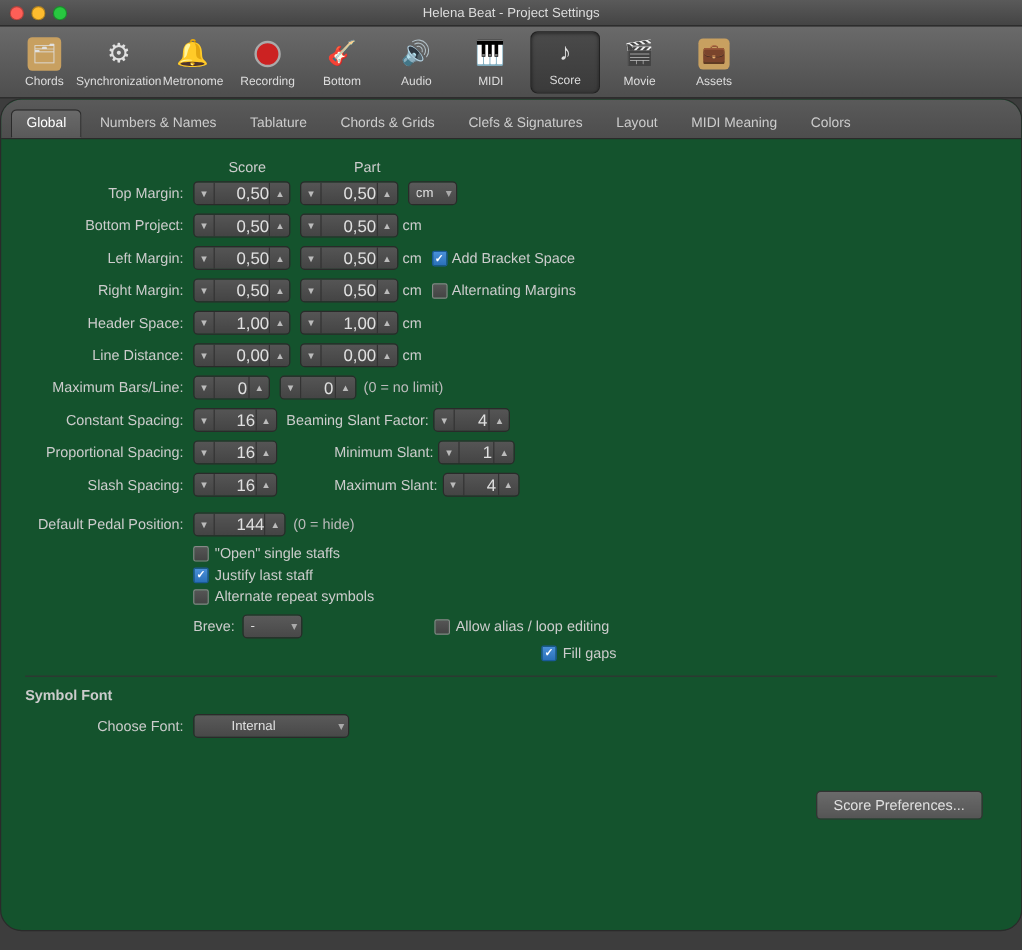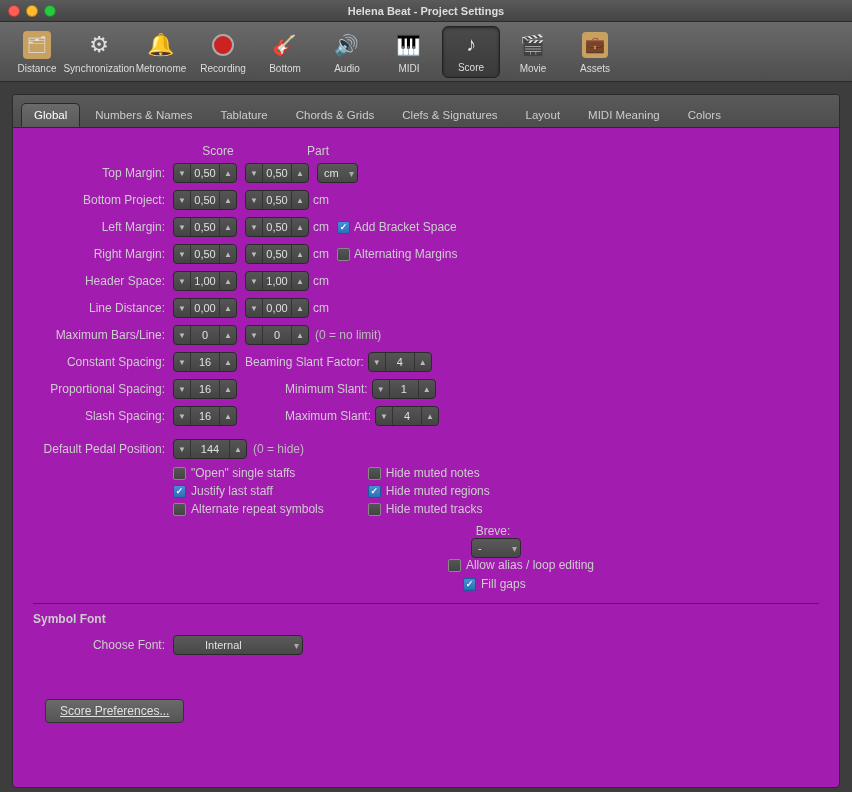--- a/index.html
+++ b/index.html
@@ -33,21 +33,21 @@
       width: 12px; height: 12px;
       border-radius: 50%;
       border: 1px solid rgba(0,0,0,0.3);
     }
     .tb-close { background: #ff5f57; }
     .tb-min { background: #febc2e; }
     .tb-max { background: #28c840; }
     .title-bar-text {
       font-size: 11px;
       color: #ddd;
-      font-weight: 700;
+      font-weight: 400;
     }
 
     
     .toolbar {
       background: linear-gradient(to bottom, #6a6a6a, #4e4e4e);
       height: 60px;
       display: flex;
       align-items: center;
       padding: 0 8px;
       gap: 4px;
@@ -104,23 +104,23 @@
     .icon-assets {
       width: 26px; height: 26px;
       background: #c8a060;
       border-radius: 4px;
       display: flex; align-items: center; justify-content: center;
       font-size: 16px;
     }
 
     
     .main-content {
-      background: #a21caf;
-      margin: 12px;
-      border-radius: 4px;
+      background: #14532d;
+      margin: 0;
+      border-radius: 18px;
       border: 1px solid #2a2a2a;
       height: calc(792px - 22px - 60px - 16px);
       overflow: hidden;
     }
 
     
     .tabs {
       display: flex;
       background: linear-gradient(to bottom, #5a5a5a, #4d4d4d);
       padding: 8px 8px 0;
@@ -195,26 +195,26 @@
       display: flex;
       align-items: center;
       justify-content: center;
       cursor: pointer;
       color: #bbb;
       font-size: 8px;
     }
     .spinner-val {
       min-width: 30px;
       text-align: center;
-      font-size: 11px;
+      font-size: 14px;
       color: #e0e0e0;
       border-left: 1px solid #333;
       border-right: 1px solid #333;
       height: 100%;
-      display: flex; align-items: center; justify-content: center;
+      display: flex; align-items: center; justify-content: center; padding-left: 18px;
     }
     .spinner-wide .spinner-val { min-width: 40px; }
 
     
     .select-box {
       background: linear-gradient(to bottom, #5a5a5a, #484848);
       border: 1px solid #2a2a2a;
       border-radius: 4px;
       color: #e0e0e0;
       font-size: 11px;
@@ -273,22 +273,22 @@
     .section-label {
       font-size: 12px;
       font-weight: bold;
       color: #ccc;
       margin-bottom: 8px;
     }
 
     
     .bottom-bar {
       display: flex;
+      justify-content: flex-end;
       padding: 8px 12px;
-      text-decoration: underline;
     }
     .pref-button {
       background: linear-gradient(to bottom, #6a6a6a, #555);
       border: 1px solid #333;
       border-radius: 4px;
       color: #e0e0e0;
       font-size: 12px;
       padding: 4px 14px;
       cursor: pointer;
     }
@@ -308,41 +308,40 @@
       gap: 24px;
       margin-left: 140px;
       margin-top: 6px;
     }
 
     .breve-row {
       display: flex;
       align-items: center;
       margin-bottom: 5px;
       margin-top: 4px;
-      flex-direction: column;
     }
   </style>
 </head>
 <body>
 
 <div class="title-bar">
   <div class="title-bar-buttons">
     <div class="tb-btn tb-close"></div>
     <div class="tb-btn tb-min"></div>
     <div class="tb-btn tb-max"></div>
   </div>
   <span class="title-bar-text">Helena Beat - Project Settings</span>
 </div>
 
 <div class="toolbar">
   <div class="toolbar-item">
     <div class="toolbar-icon">
       <div class="icon-general">🗂</div>
     </div>
-    <span class="toolbar-label">Distance</span>
+    <span class="toolbar-label">Chords</span>
   </div>
   <div class="toolbar-item">
     <div class="toolbar-icon icon-sync">⚙</div>
     <span class="toolbar-label">Synchronization</span>
   </div>
   <div class="toolbar-item">
     <div class="toolbar-icon icon-metronome">🔔</div>
     <span class="toolbar-label">Metronome</span>
   </div>
   <div class="toolbar-item">
@@ -609,34 +608,20 @@
         </div>
         <div class="checkbox-row">
           <div class="cb checked"></div>
           <span>Justify last staff</span>
         </div>
         <div class="checkbox-row">
           <div class="cb"></div>
           <span>Alternate repeat symbols</span>
         </div>
       </div>
-      <div class="checkboxes-col" style="margin-left:20px;">
-        <div class="checkbox-row">
-          <div class="cb"></div>
-          <span>Hide muted notes</span>
-        </div>
-        <div class="checkbox-row">
-          <div class="cb checked"></div>
-          <span>Hide muted regions</span>
-        </div>
-        <div class="checkbox-row">
-          <div class="cb"></div>
-          <span>Hide muted tracks</span>
-        </div>
-      </div>
     </div>
 
     <div class="breve-row" style="margin-left:140px; margin-top:8px;">
       <span style="color:#ccc;font-size:12px;margin-right:6px;">Breve:</span>
       <div class="select-wrap">
         <select class="select-box" style="min-width:50px;">
           <option>-</option>
           <option>◻</option>
           <option>◼</option>
         </select>

